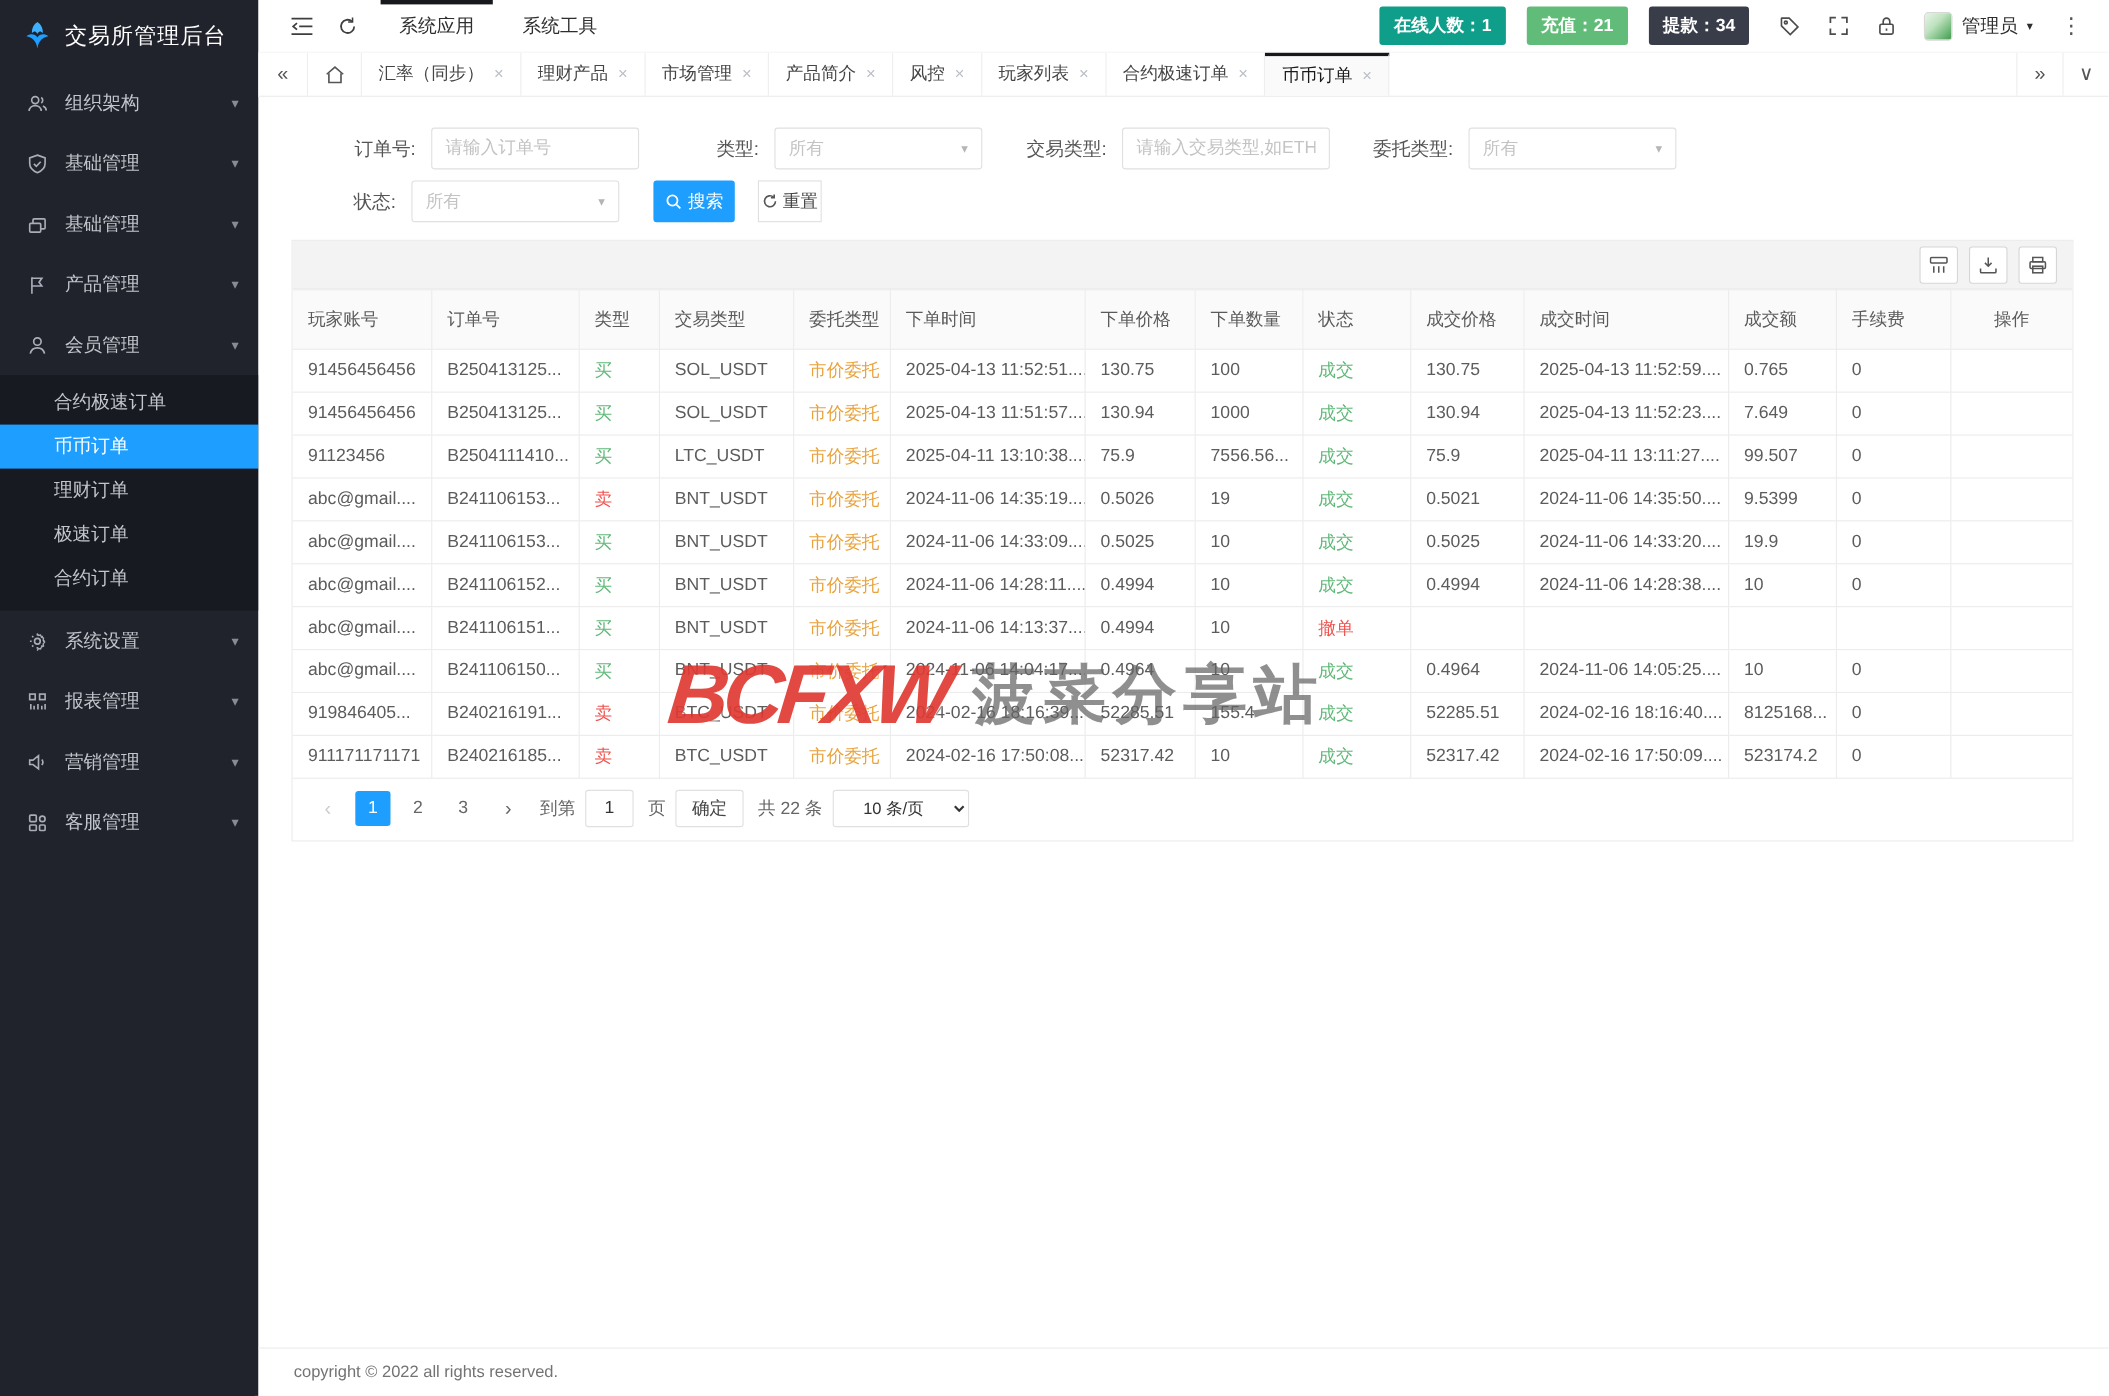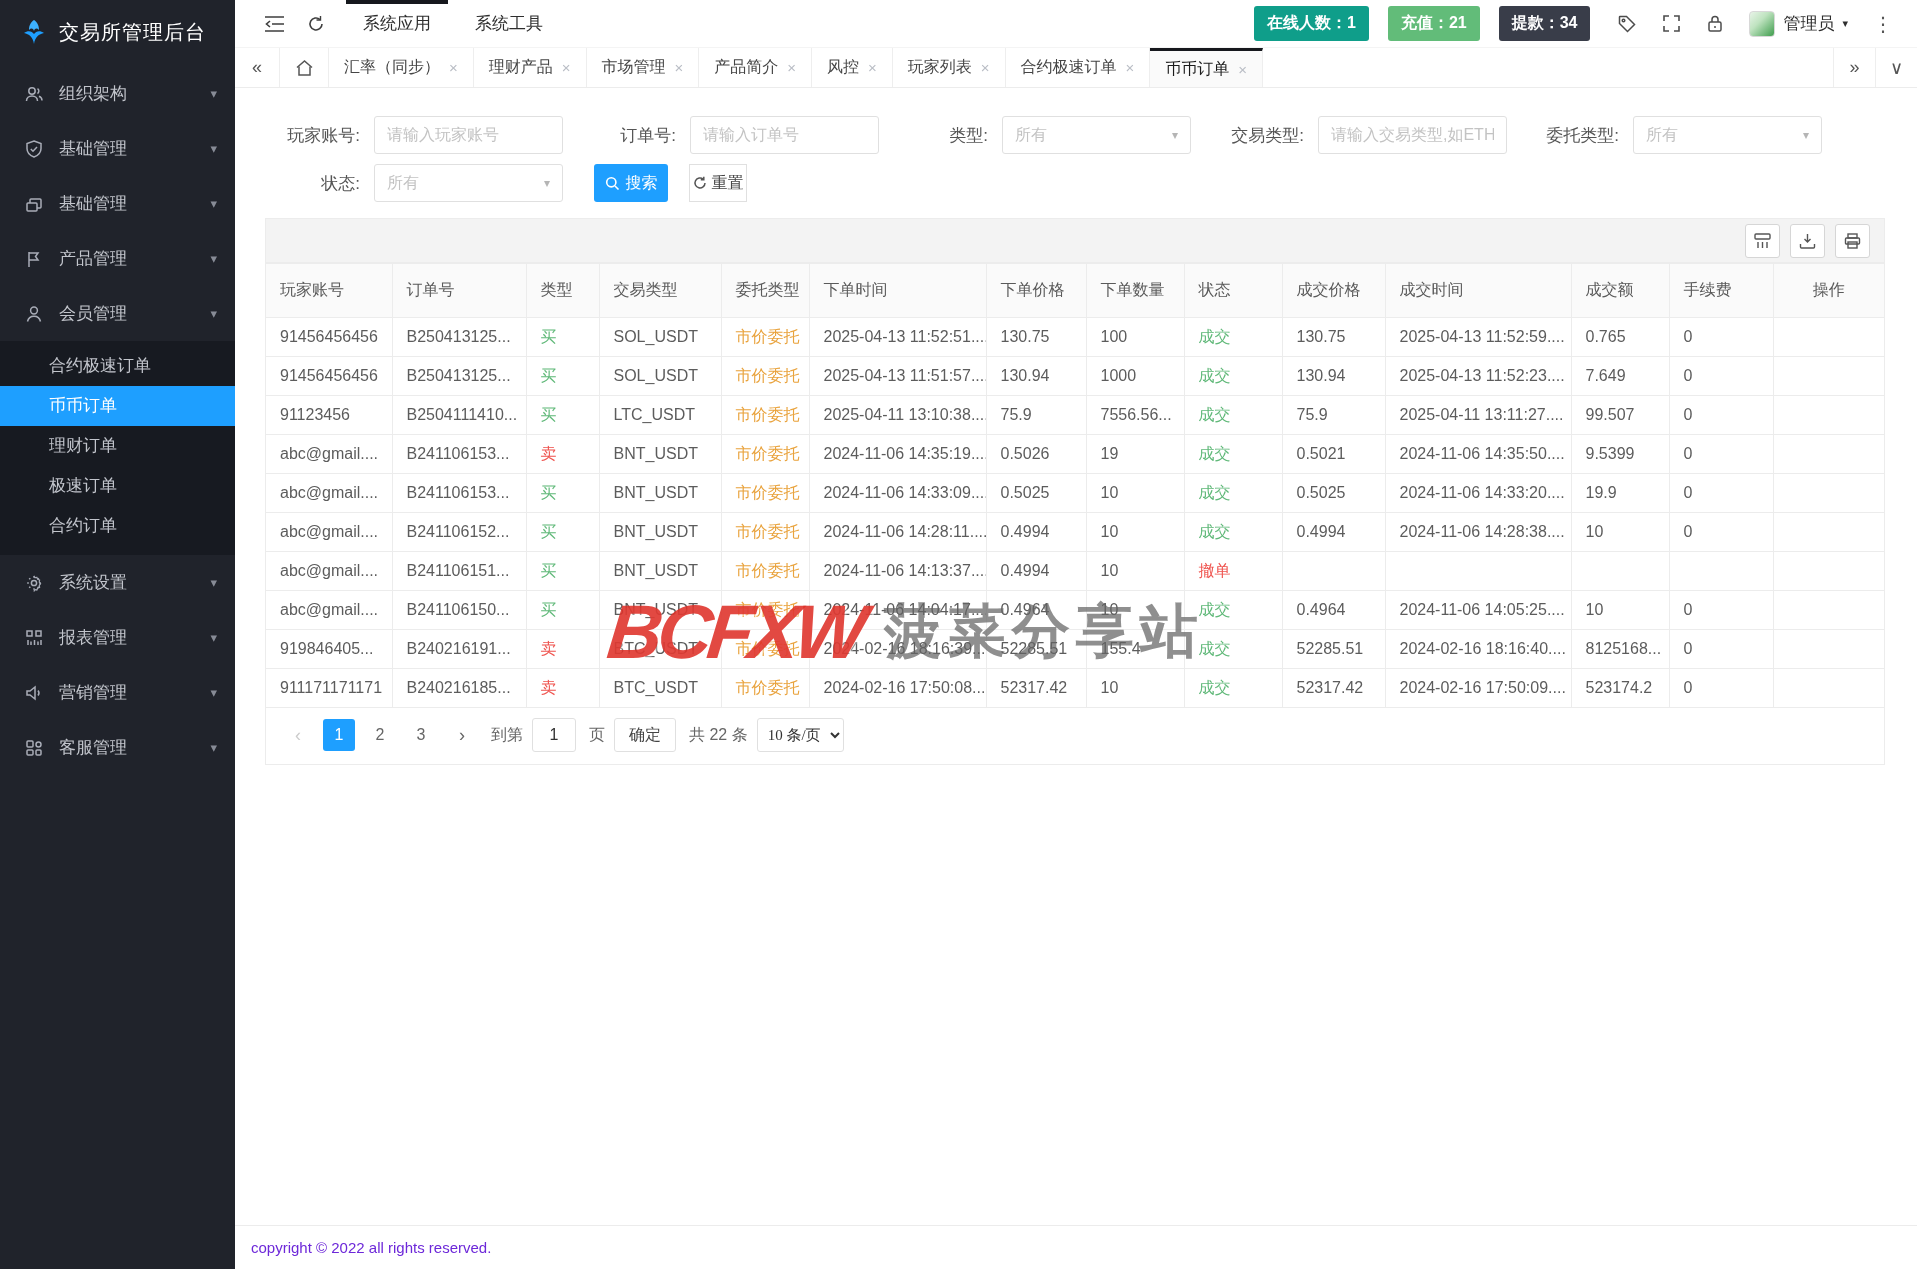--- a/index.html
+++ b/index.html
@@ -77,23 +77,23 @@
   th.center { text-align:center; }
 
   .pagination { display:flex; align-items:center; gap:9px; padding:10px 0 12px 16px; font-size:16px; color:#666; }
   .pg-arrow { width:32px; height:32px; display:flex; align-items:center; justify-content:center; font-size:18px; cursor:pointer; }
   .pg-arrow.disabled { color:#ccc; cursor:default; }
   .pg-num { min-width:32px; height:32px; display:flex; align-items:center; justify-content:center; border-radius:3px; cursor:pointer; }
   .pg-num.active { background:#1e9fff; color:#fff; }
   .pg-text { margin-left:4px; white-space:nowrap; }
   .pg-input { width:44px; height:34px; border:1px solid #e0e0e0; border-radius:3px; text-align:center; font-size:16px; color:#333; font-family:inherit; }
   .pg-confirm { height:34px; padding:0 14px; background:#fff; border:1px solid #e0e0e0; border-radius:3px; font-size:16px; color:#444; cursor:pointer; font-family:inherit; }
-  .pg-size { height:34px; border:1px solid #e0e0e0; border-radius:3px; font-size:15px; color:#333; background:#fff; padding:0 6px; font-family:Liberation Serif, serif; }
-
-  .footer { height:44px; border-top:1px solid #ececec; display:flex; align-items:center; padding-left:16px; font-size:15px; color:#6d28d9; }
+  .pg-size { height:34px; border:1px solid #e0e0e0; border-radius:3px; font-size:15px; color:#333; background:#fff; padding:0 23px; font-family:Liberation Sans, sans-serif; }
+
+  .footer { height:44px; border-top:1px solid #ececec; display:flex; align-items:center; padding-left:32px; font-size:15px; color:#737373; }
 
   .watermark { position:absolute; left:608px; top:592px; display:flex; align-items:center; pointer-events:none; z-index:5; }
   .wm-logo { font-style:italic; font-weight:900; font-size:76px; line-height:80px; color:rgba(222,48,40,0.88); letter-spacing:-5px; transform:skewX(-6deg); text-shadow:2px 2px 0 rgba(255,255,255,0.35); }
   .wm-cn { margin-left:22px; font-weight:bold; font-size:58px; color:rgba(100,100,100,0.72); letter-spacing:6px; white-space:nowrap; }
 </style>
 </head>
 <body>
 
 <div class="app">
 
@@ -308,24 +308,20 @@
       <span class="tab-spacer">
         <span class="tab-ctrl rt">»</span>
         <span class="tab-ctrl rt">∨</span>
       </span>
     </div>
 
     <div class="content">
 
       <div class="filter">
         <div class="frow">
-          <div class="fgroup">
-            <span class="flabel w1">玩家账号:</span>
-            <input class="finput" placeholder="请输入玩家账号" style="">
-          </div>
           <div class="fgroup">
             <span class="flabel w2">订单号:</span>
             <input class="finput" placeholder="请输入订单号" style="">
           </div>
           <div class="fgroup">
             <span class="flabel w3">类型:</span>
             <span class="fselect">
               <span>所有</span>
               <span class="sel-caret">▾</span>
             </span>

